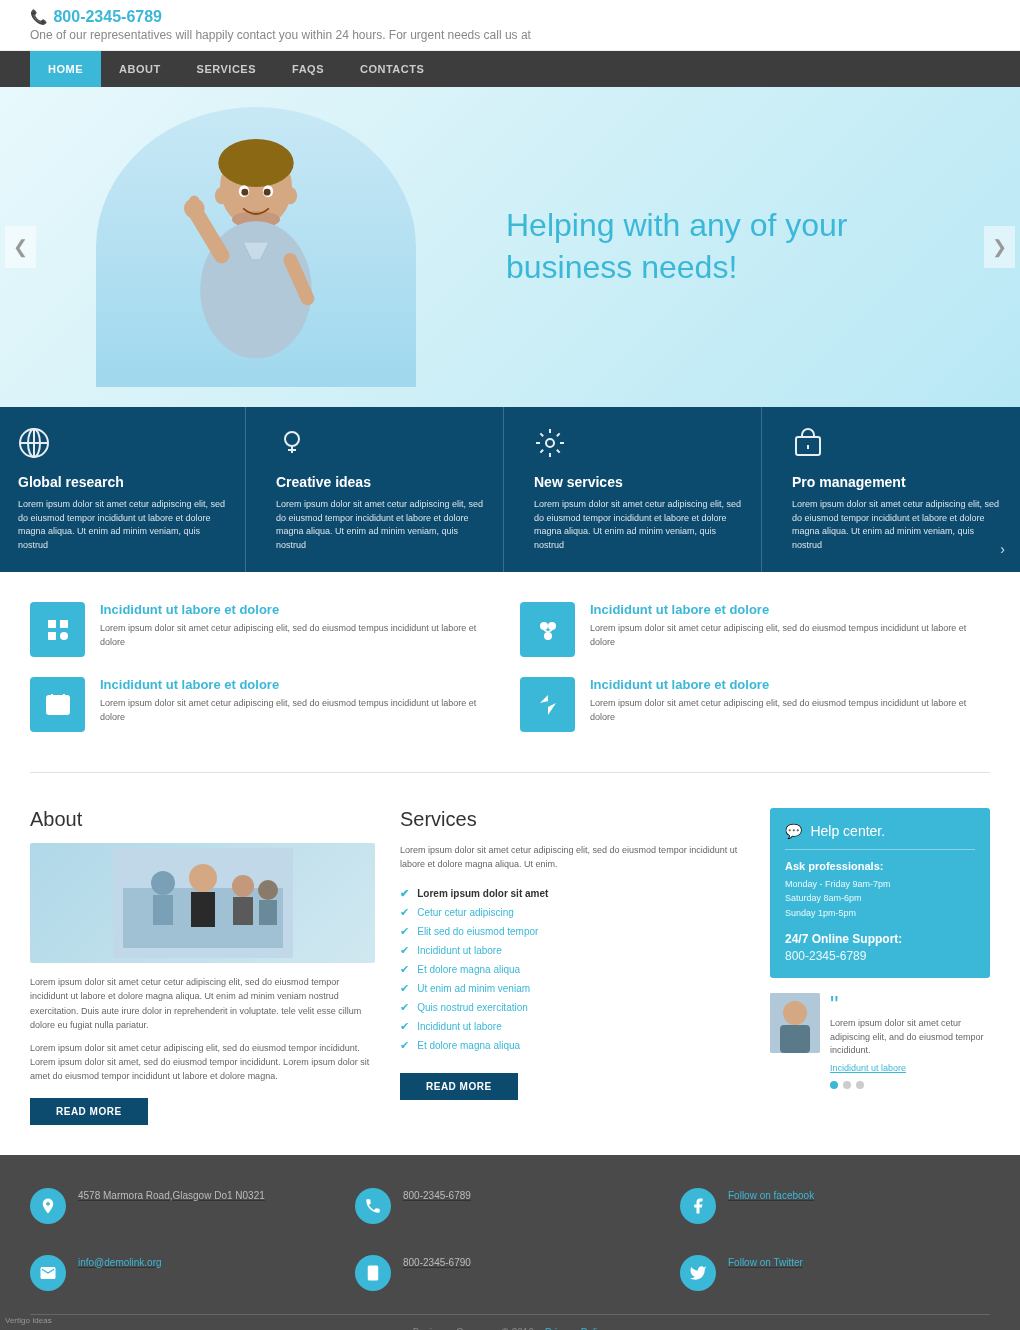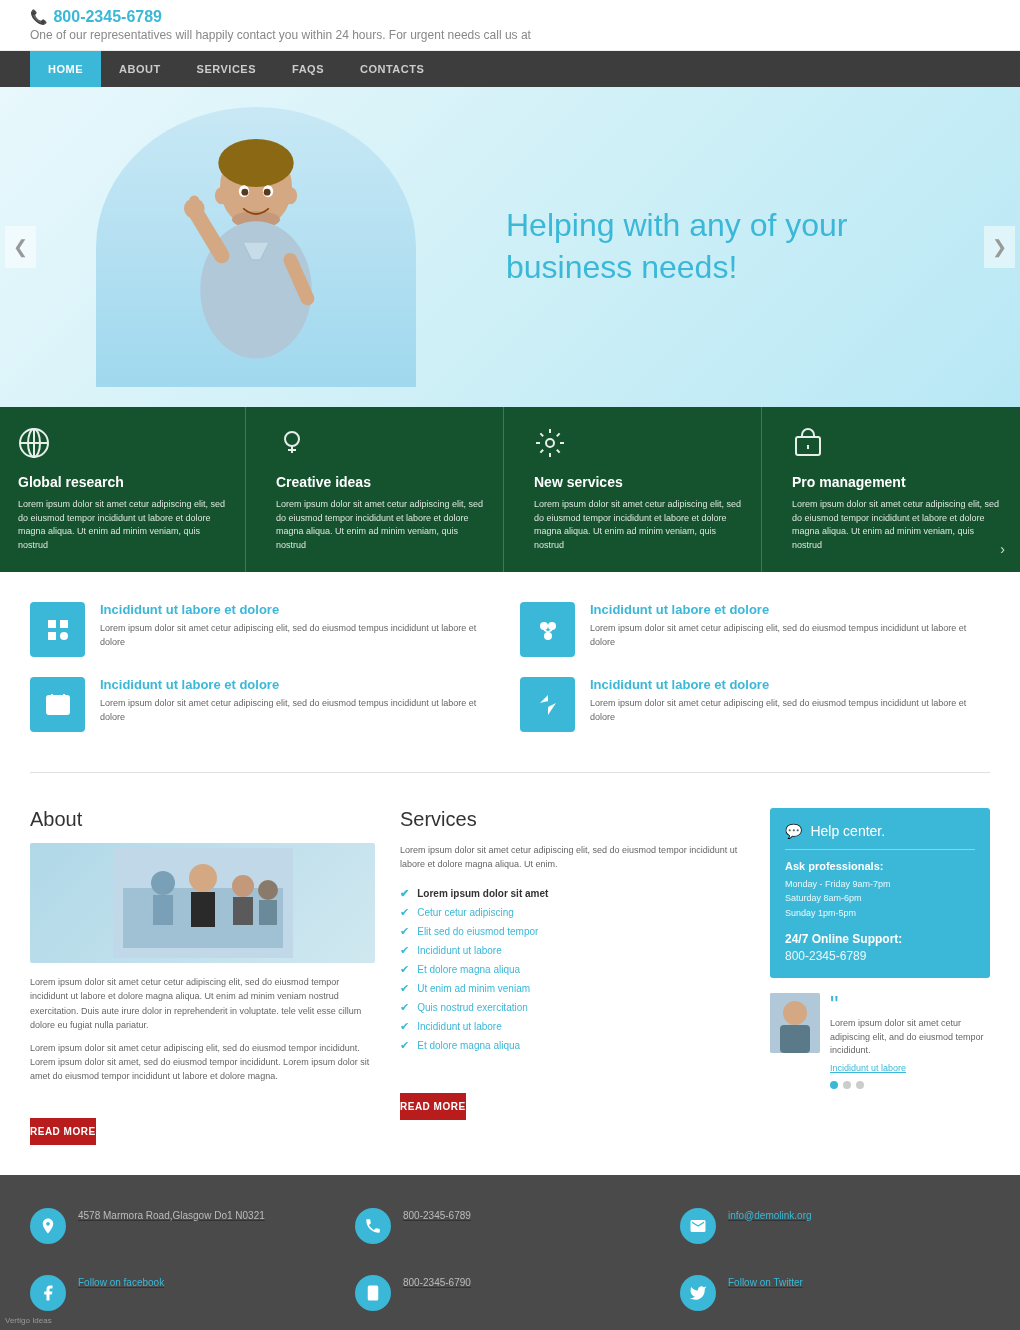--- a/index.html
+++ b/index.html
@@ -27,21 +27,21 @@
     .hero-image { width: 420px; text-align: center; position: relative; }
     .hero-person { width: 320px; height: 280px; background: linear-gradient(180deg, #c8e8f5 0%, #a0d8ee 100%); border-radius: 50% 50% 0 0; margin: 0 auto; display: flex; align-items: center; justify-content: center; overflow: hidden; }
     .hero-person-svg { width: 200px; height: 240px; }
     .hero-text { flex: 1; padding-left: 40px; }
     .hero-title { font-size: 32px; color: #3bb8d8; font-weight: 300; line-height: 1.3; }
     .hero-arrow-left, .hero-arrow-right { position: absolute; top: 50%; transform: translateY(-50%); background: rgba(255,255,255,0.5); border: none; cursor: pointer; font-size: 18px; color: #999; padding: 10px 8px; }
     .hero-arrow-left { left: 5px; }
     .hero-arrow-right { right: 5px; }
 
     
-    .features { background: #14532d; display: grid; grid-template-columns: repeat(4, 1fr); gap: 12px; }
+    .features { background: #0c4a6e; display: grid; grid-template-columns: repeat(4, 1fr); gap: 12px; }
     .feature-box { padding: 20px 18px; border-right: 1px solid rgba(255,255,255,0.2); color: #fff; position: relative; }
     .feature-box:last-child { border-right: none; }
     .feature-icon { font-size: 28px; margin-bottom: 8px; opacity: 0.9; }
     .feature-title { font-size: 14px; font-weight: bold; margin-bottom: 8px; color: #fff; }
     .feature-text { font-size: 9px; color: rgba(255,255,255,0.85); line-height: 1.5; }
     .feature-arrow { position: absolute; bottom: 15px; right: 15px; color: rgba(255,255,255,0.8); font-size: 14px; }
 
     
     .services-section { padding: 30px 30px 10px; background: #fff; }
     .service-row { display: grid; grid-template-columns: 1fr 1fr; gap: 20px; margin-bottom: 20px; }
@@ -52,21 +52,21 @@
     .service-content p { font-size: 9px; color: #666; line-height: 1.5; }
 
     
     .divider { border: none; border-top: 1px solid #e0e0e0; margin: 10px 30px; }
 
     
     .main-section { display: grid; grid-template-columns: 1fr 1fr 220px; gap: 25px; padding: 25px 30px 30px; background: #fff; }
     .about-col h3 { font-size: 20px; color: #333; font-weight: 300; margin-bottom: 12px; }
     .about-col .about-img { width: 100%; height: 120px; background: linear-gradient(135deg, #b0d8e8 0%, #d0e8f0 100%); margin-bottom: 12px; display: flex; align-items: center; justify-content: center; overflow: hidden; border-radius: 2px; }
     .about-col p { font-size: 9px; color: #666; line-height: 1.6; margin-bottom: 8px; }
-    .btn-read-more { display: inline-block; background: #b91c1c; color: #fff; padding: 8px 0; font-size: 10px; text-transform: uppercase; font-weight: bold; text-decoration: none; margin-top: 26px; letter-spacing: 0.5px; }
+    .btn-read-more { display: inline-block; background: #0c4a6e; color: #fff; padding: 8px 26px; font-size: 10px; text-transform: uppercase; font-weight: bold; text-decoration: none; margin-top: 6px; letter-spacing: 0.5px; }
 
     .services-col h3 { font-size: 20px; color: #333; font-weight: 300; margin-bottom: 12px; }
     .services-col p { font-size: 9px; color: #666; line-height: 1.6; margin-bottom: 12px; }
     .checklist { list-style: none; margin-bottom: 12px; }
     .checklist li { font-size: 10px; padding: 3px 0; display: flex; align-items: center; gap: 8px; }
     .checklist li .check { color: #3bb8d8; font-size: 11px; }
     .checklist li:nth-child(1) { color: #333; font-weight: bold; }
     .checklist li:nth-child(n+2) { color: #3bb8d8; }
 
     .help-col { }
@@ -426,36 +426,36 @@
           </svg>
       </div>
       <div class="footer-text">
         <span>800-2345-6789</span>
       </div>
     </div>
 
     <div class="footer-item">
       <div class="footer-icon">
         <svg viewBox="0 0 24 24">
+            <path d="M18 2h-3a5 5 0 00-5 5v3H7v4h3v8h4v-8h3l1-4h-4V7a1 1 0 011-1h3z"></path>
+          </svg>
+      </div>
+      <div class="footer-text">
+        <a href="#">Follow on facebook</a>
+      </div>
+    </div>
+
+    <div class="footer-item">
+      <div class="footer-icon">
+        <svg viewBox="0 0 24 24">
             <path d="M20 4H4c-1.1 0-2 .9-2 2v12c0 1.1.9 2 2 2h16c1.1 0 2-.9 2-2V6c0-1.1-.9-2-2-2zm0 4l-8 5-8-5V6l8 5 8-5v2z"></path>
           </svg>
       </div>
       <div class="footer-text">
         <a href="#">info@demolink.org</a>
-      </div>
-    </div>
-
-    <div class="footer-item">
-      <div class="footer-icon">
-        <svg viewBox="0 0 24 24">
-            <path d="M18 2h-3a5 5 0 00-5 5v3H7v4h3v8h4v-8h3l1-4h-4V7a1 1 0 011-1h3z"></path>
-          </svg>
-      </div>
-      <div class="footer-text">
-        <a href="#">Follow on facebook</a>
       </div>
     </div>
 
     <div class="footer-item">
       <div class="footer-icon">
         <svg viewBox="0 0 24 24">
             <rect x="5" y="2" width="14" height="20" rx="2" ry="2"></rect>
             <line x1="12" y1="18" x2="12" y2="18" stroke="white" stroke-width="2"></line>
           </svg>
       </div>

